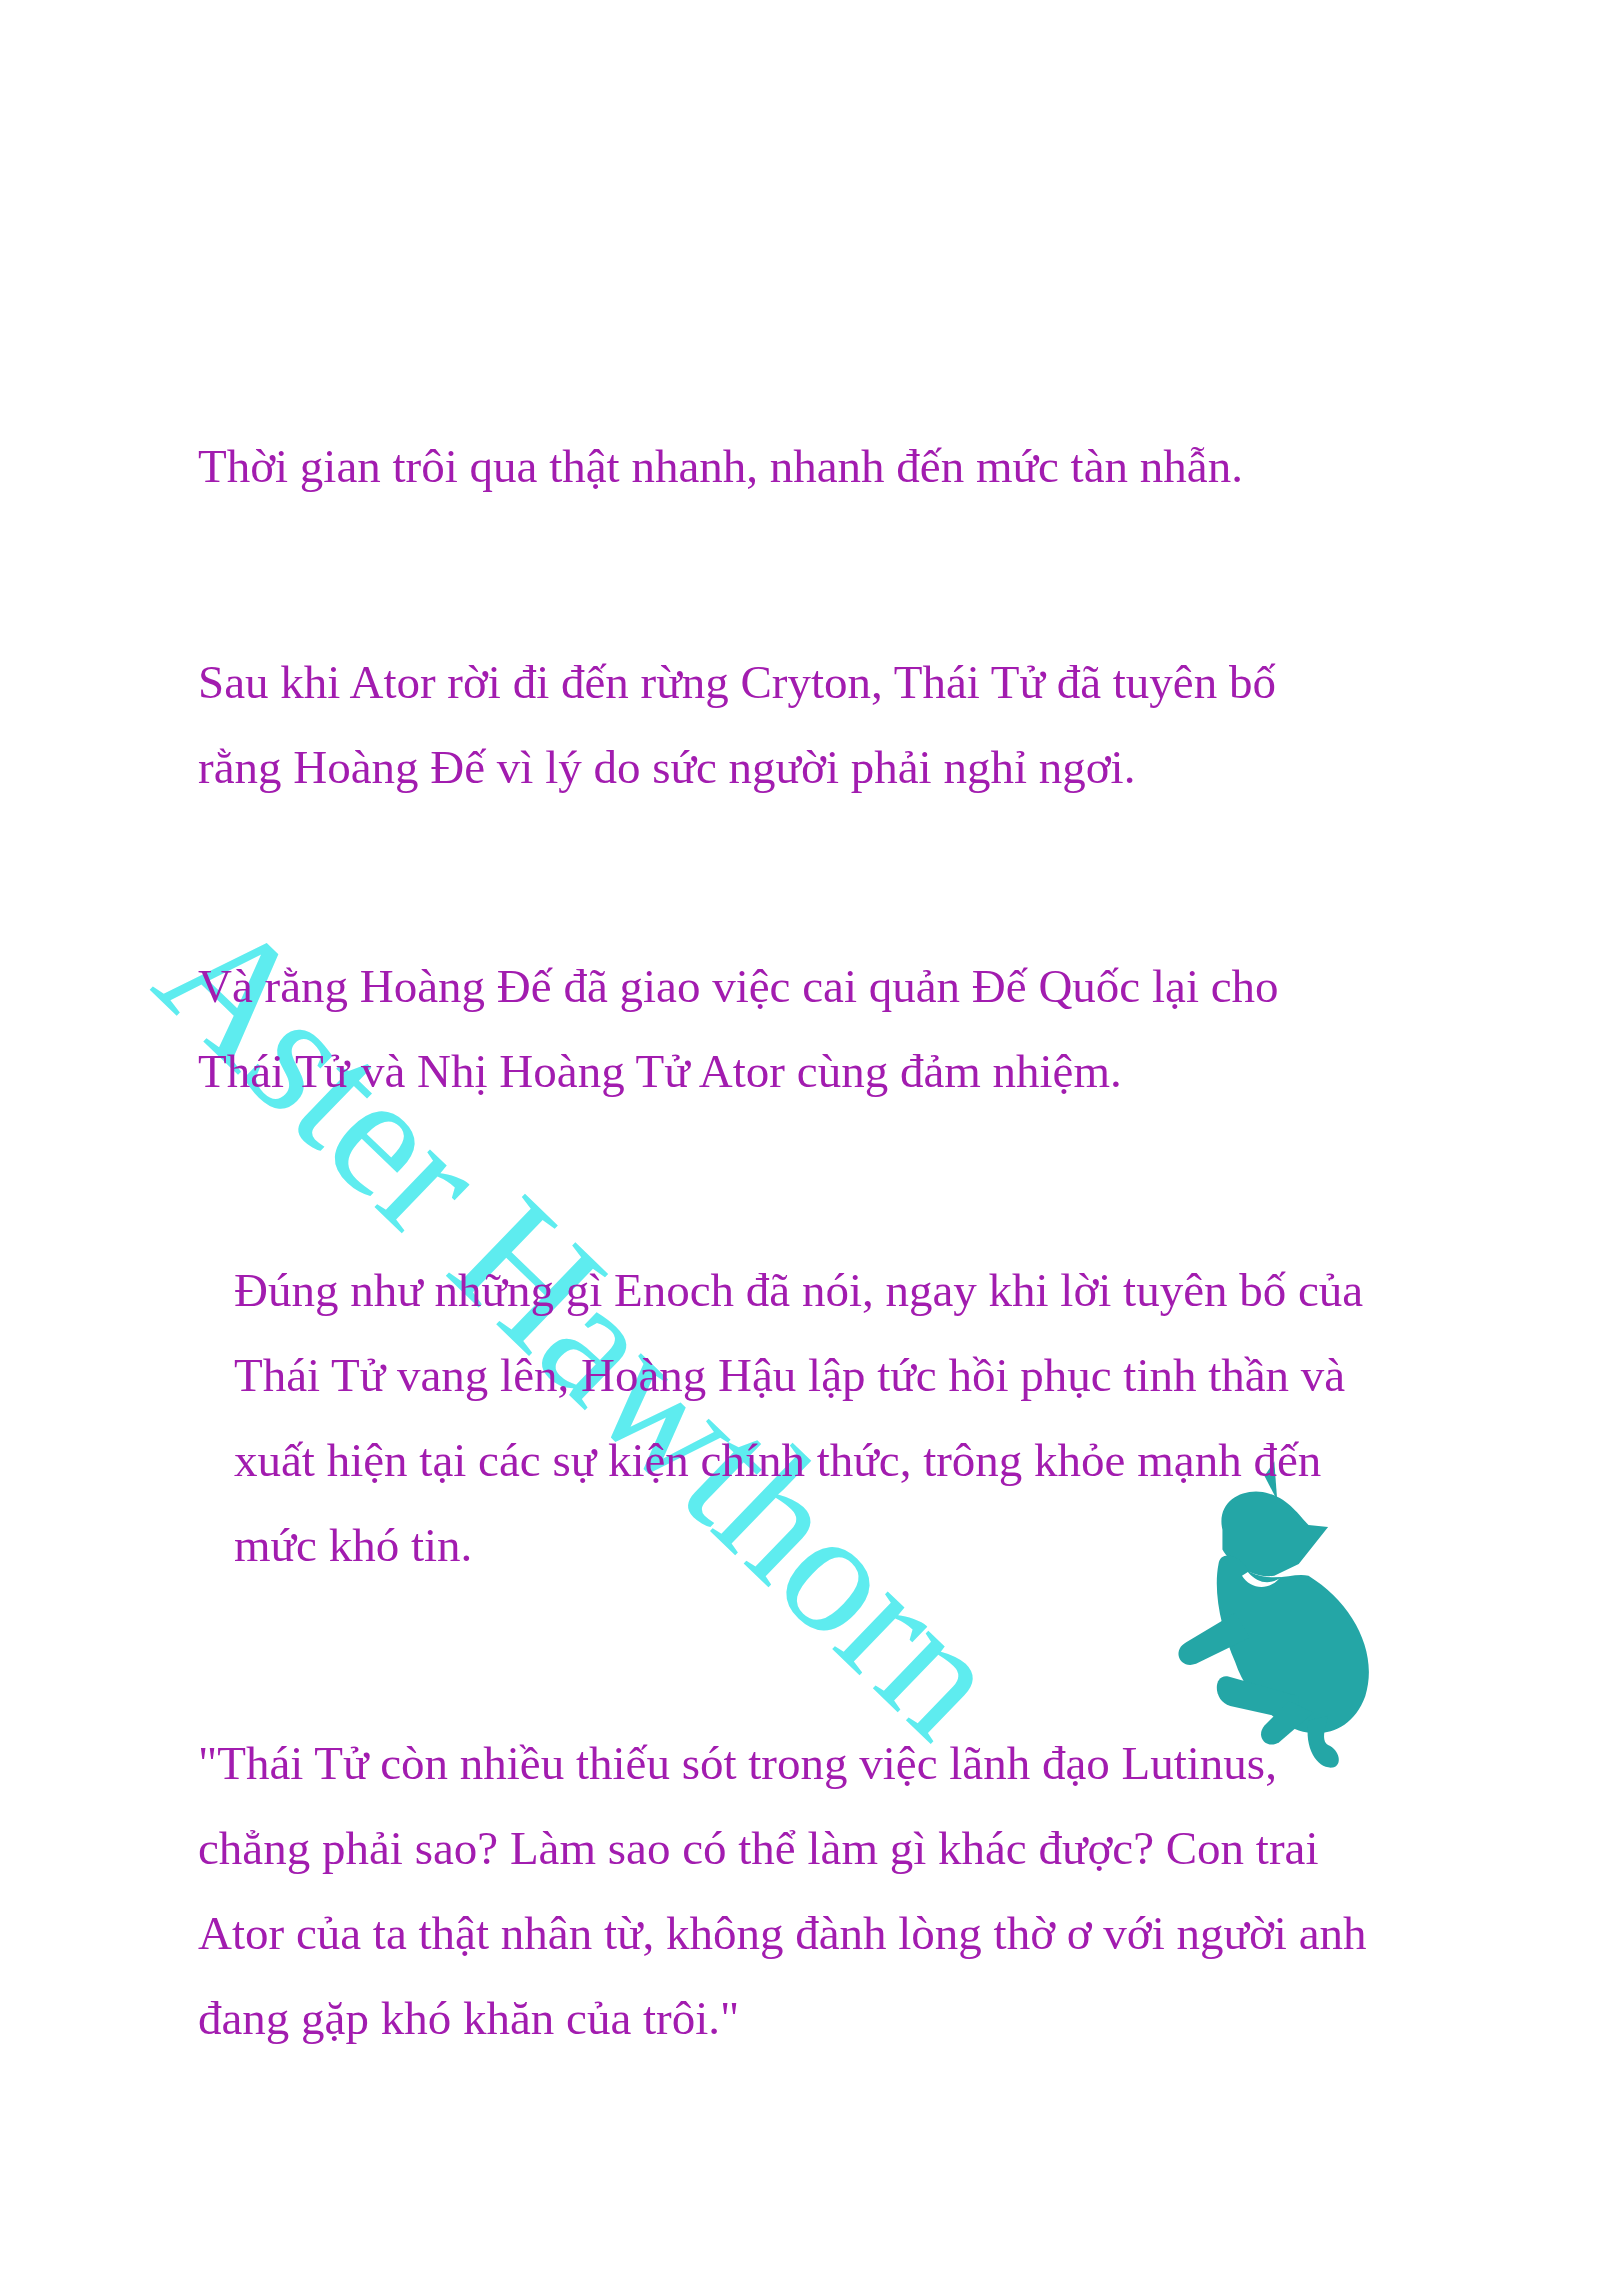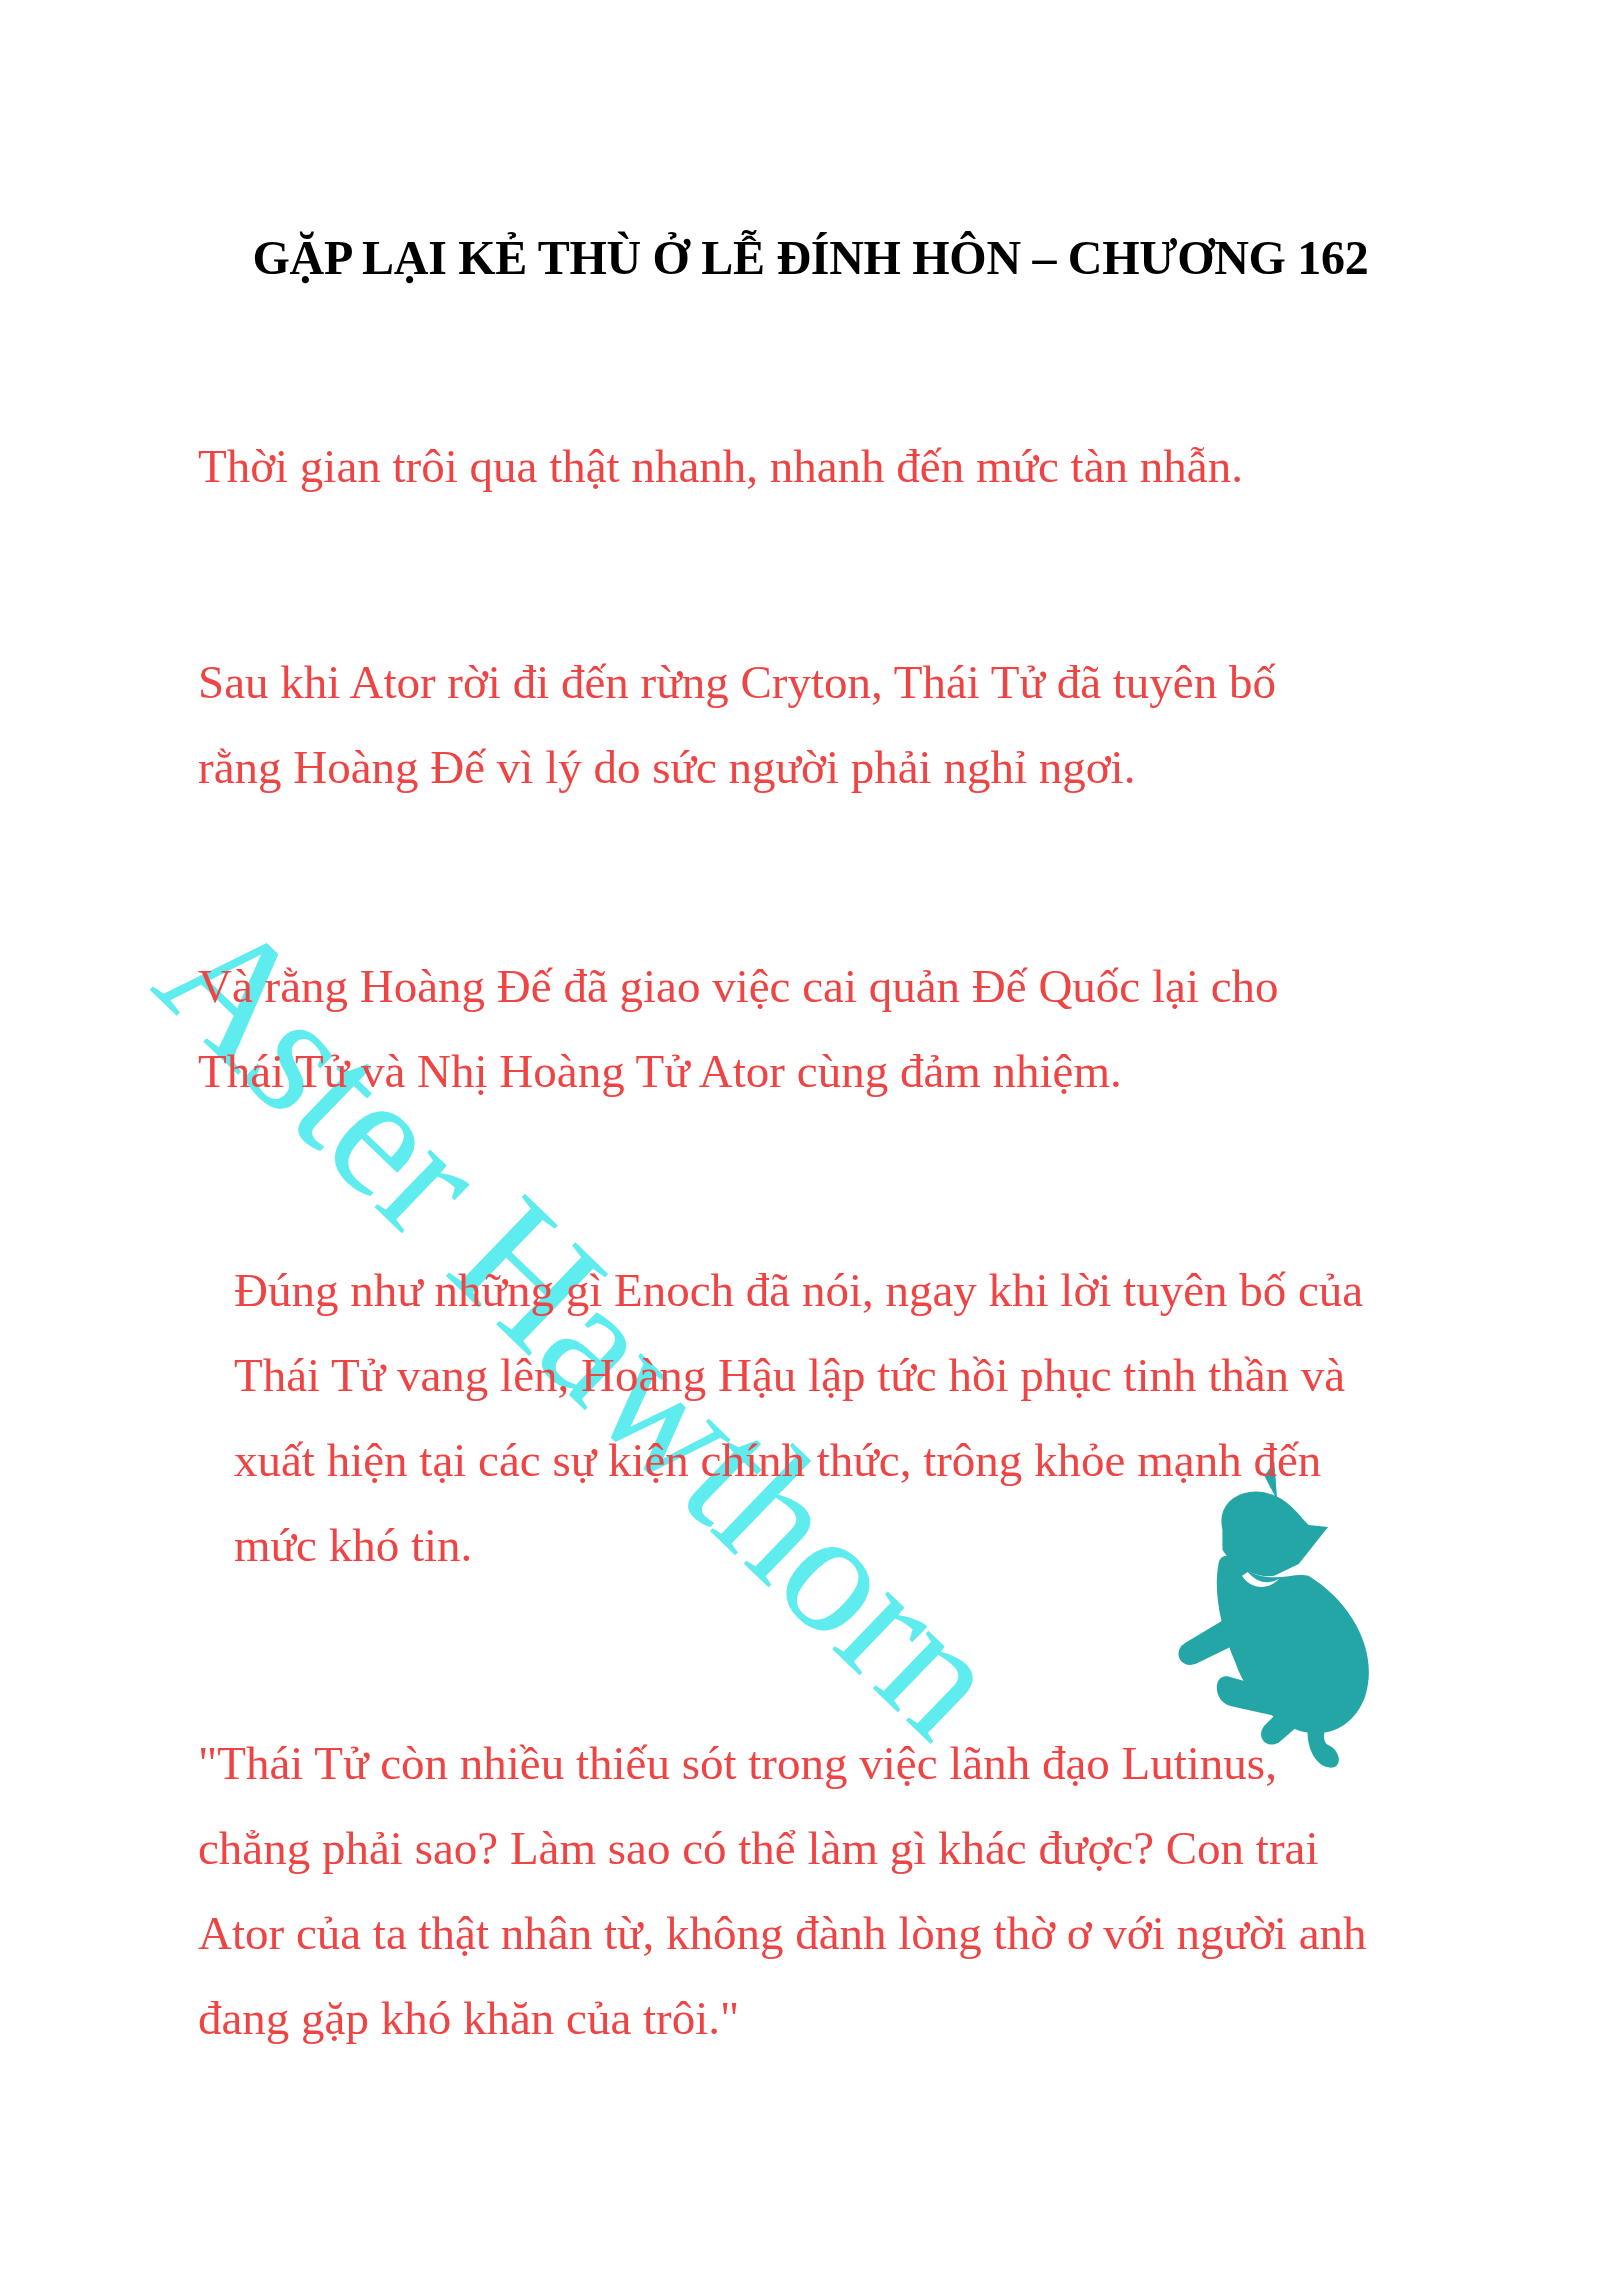--- a/index.html
+++ b/index.html
@@ -7,21 +7,21 @@
   .page { position: absolute; left: 0; top: 0; width: 1621px; height: 2293px; background: #ffffff; }
   .title {
     position: absolute; left: 0; top: 196px; width: 1621px; text-align: center;
     font-family: "Liberation Serif", "DejaVu Serif", serif;
     font-weight: bold; font-size: 48px; line-height: 59px; color: #000;
     letter-spacing: -0.3px; z-index: 2;
   }
   .body-text {
     position: absolute; left: 198px; width: 1274px;
     font-family: "Liberation Serif", "DejaVu Serif", serif;
-    font-size: 47px; line-height: 85px; color: #ef4444; z-index: 2;
+    font-size: 47px; line-height: 85px; color: #a21caf; z-index: 2;
     margin: 0;
   }
   .line { display: block; white-space: nowrap; }
   .watermark {
     position: absolute; left: 147px; top: 990px;
     font-family: "Liberation Serif", "DejaVu Serif", serif;
     font-size: 174px; line-height: 1; white-space: nowrap;
     color: #5eecef; transform-origin: 0 0; transform: rotate(44deg) translate(0, -147px);
     z-index: 1; letter-spacing: -2px;
   }
@@ -48,21 +48,20 @@
       <path d="M78 225 L150 245 L148 270 L80 255 C62 250 62 222 78 225 Z"></path>
 
       <path d="M140 250 L115 275 C105 287 118 300 130 292 L165 262 Z"></path>
 
       <path d="M160 270 C155 300 170 320 185 318 C195 316 192 300 180 295 C172 290 178 275 180 265 Z"></path>
     </g>
 
     <path d="M92 122 C100 135 118 138 130 125 L138 118 C125 132 110 132 98 118 Z" fill="#ffffff"></path>
   </svg>
 
-  <h1 class="title">GẶP LẠI KẺ THÙ Ở LỄ ĐÍNH HÔN – CHƯƠNG 162</h1>
 
   <p class="body-text" style="top:424px;">
     <span class="line">Thời gian trôi qua thật nhanh, nhanh đến mức tàn nhẫn.</span>
   </p>
 
   <p class="body-text" style="top:640px;">
     <span class="line">Sau khi Ator rời đi đến rừng Cryton, Thái Tử đã tuyên bố</span>
     <span class="line">rằng Hoàng Đế vì lý do sức người phải nghỉ ngơi.</span>
   </p>
 

